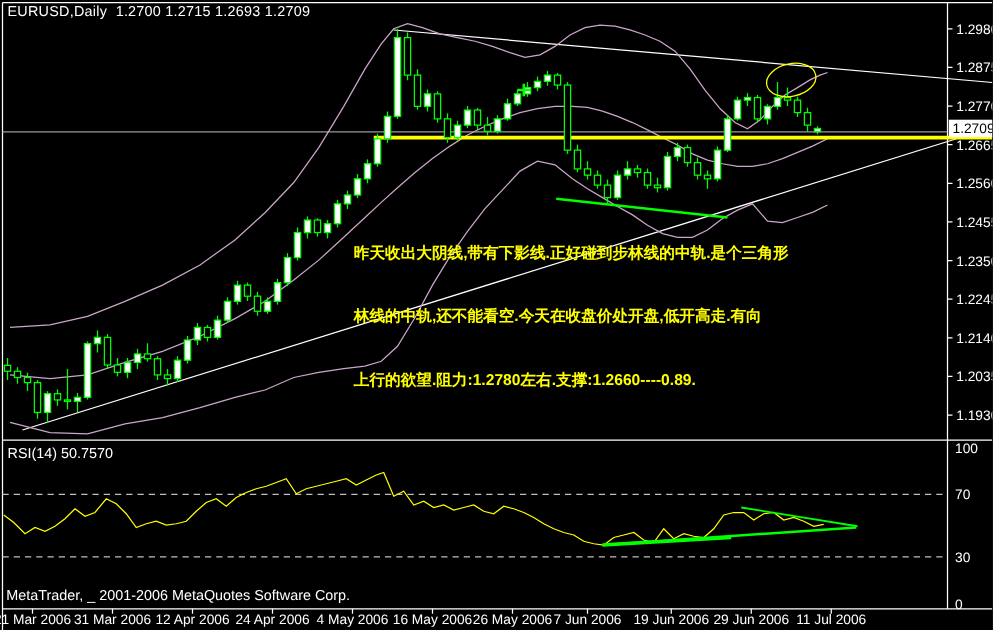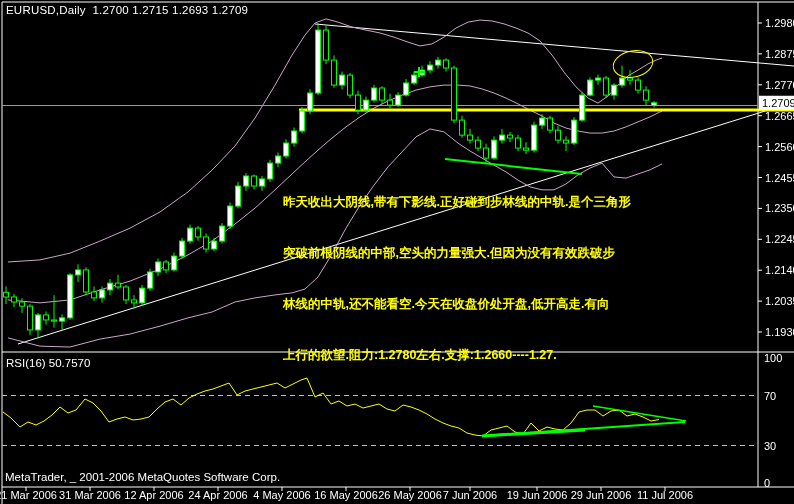--- a/index.html
+++ b/index.html
@@ -251,23 +251,22 @@
       <text x="470" y="499" fill="#ffffff" font-size="11" font-family="&quot;Liberation Sans&quot;,sans-serif" text-anchor="middle" font-weight="normal">7 Jun 2006</text>
       <line x1="537" y1="487" x2="537" y2="491" stroke="#ffffff" stroke-width="1"></line>
       <text x="537" y="499" fill="#ffffff" font-size="11" font-family="&quot;Liberation Sans&quot;,sans-serif" text-anchor="middle" font-weight="normal">19 Jun 2006</text>
       <line x1="601" y1="487" x2="601" y2="491" stroke="#ffffff" stroke-width="1"></line>
       <text x="601" y="499" fill="#ffffff" font-size="11" font-family="&quot;Liberation Sans&quot;,sans-serif" text-anchor="middle" font-weight="normal">29 Jun 2006</text>
       <line x1="665" y1="487" x2="665" y2="491" stroke="#ffffff" stroke-width="1"></line>
       <text x="665" y="499" fill="#ffffff" font-size="11" font-family="&quot;Liberation Sans&quot;,sans-serif" text-anchor="middle" font-weight="normal">11 Jul 2006</text>
     </svg>
 
   <div class="overlay title">EURUSD,Daily  1.2700 1.2715 1.2693 1.2709</div>
-  <div class="overlay rsi-label">RSI(16) 50.7570</div>
+  <div class="overlay rsi-label">RSI(14) 50.7570</div>
   <div class="overlay copyright">MetaTrader, _ 2001-2006 MetaQuotes Software Corp.</div>
 
   <div class="overlay annotation">
     <div>昨天收出大阴线,带有下影线.正好碰到步林线的中轨.是个三角形</div>
-    <div>突破前根阴线的中部,空头的力量强大.但因为没有有效跌破步</div>
     <div>林线的中轨,还不能看空.今天在收盘价处开盘,低开高走.有向</div>
-    <div>上行的欲望.阻力:1.2780左右.支撑:1.2660----1.27.</div>
+    <div>上行的欲望.阻力:1.2780左右.支撑:1.2660----0.89.</div>
     
   </div>
 </div>
 
 </body></html>

